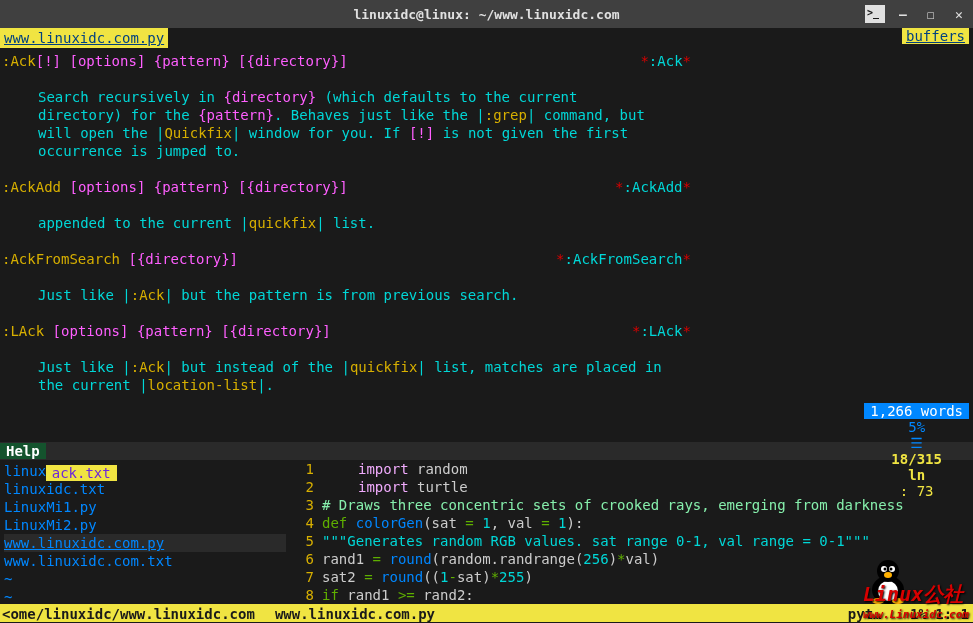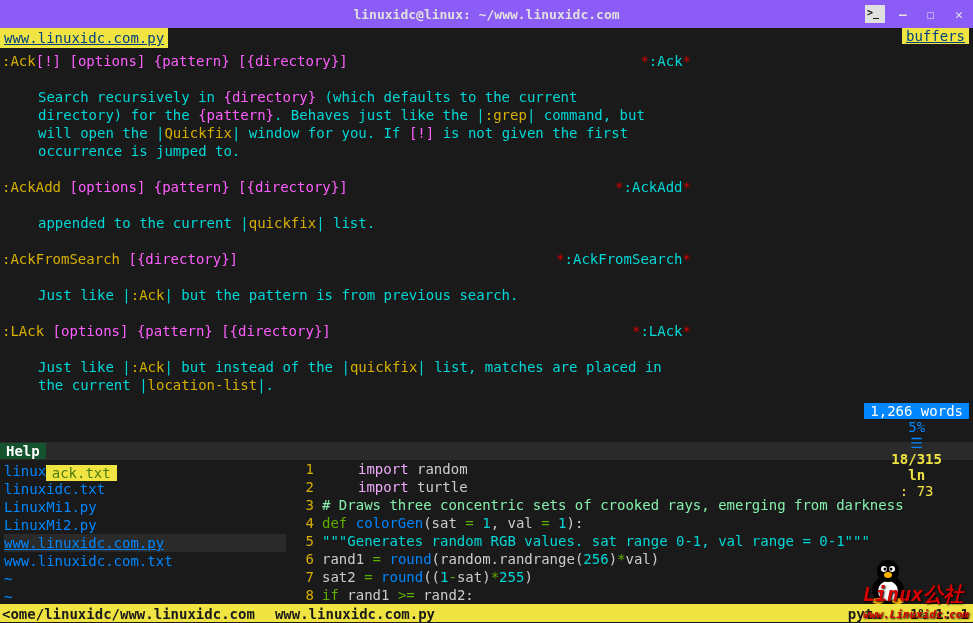--- a/index.html
+++ b/index.html
@@ -7,21 +7,21 @@
   font-family: 'Consolas', 'Monaco', monospace; 
   font-size: 14px; 
   background: #1a1a1a; 
   color: #b0b0b0;
   width: 973px;
   height: 623px;
   overflow: hidden;
   position: relative;
 }
 .titlebar {
-  background: #8b5cf6;
+  background: #404040;
   height: 28px;
   display: flex;
   align-items: center;
   justify-content: center;
   position: relative;
   color: #e0e0e0;
   font-weight: bold;
   font-size: 13px;
 }
 .titlebar-controls {
@@ -99,21 +99,21 @@
   position: relative;
 }
 .help-label {
   background: #14532d;
   color: #fff;
   padding: 0 6px;
   font-weight: bold;
 }
 .help-file {
   background: #f0e442;
-  color: #4d7c0f;
+  color: #6d28d9;
   padding: 0 6px;
   margin-top: 44px;
 }
 .help-stats {
   position: absolute;
   right: 4px;
   display: flex;
   align-items: center;
   color: #0087ff;
   flex-direction: column;

